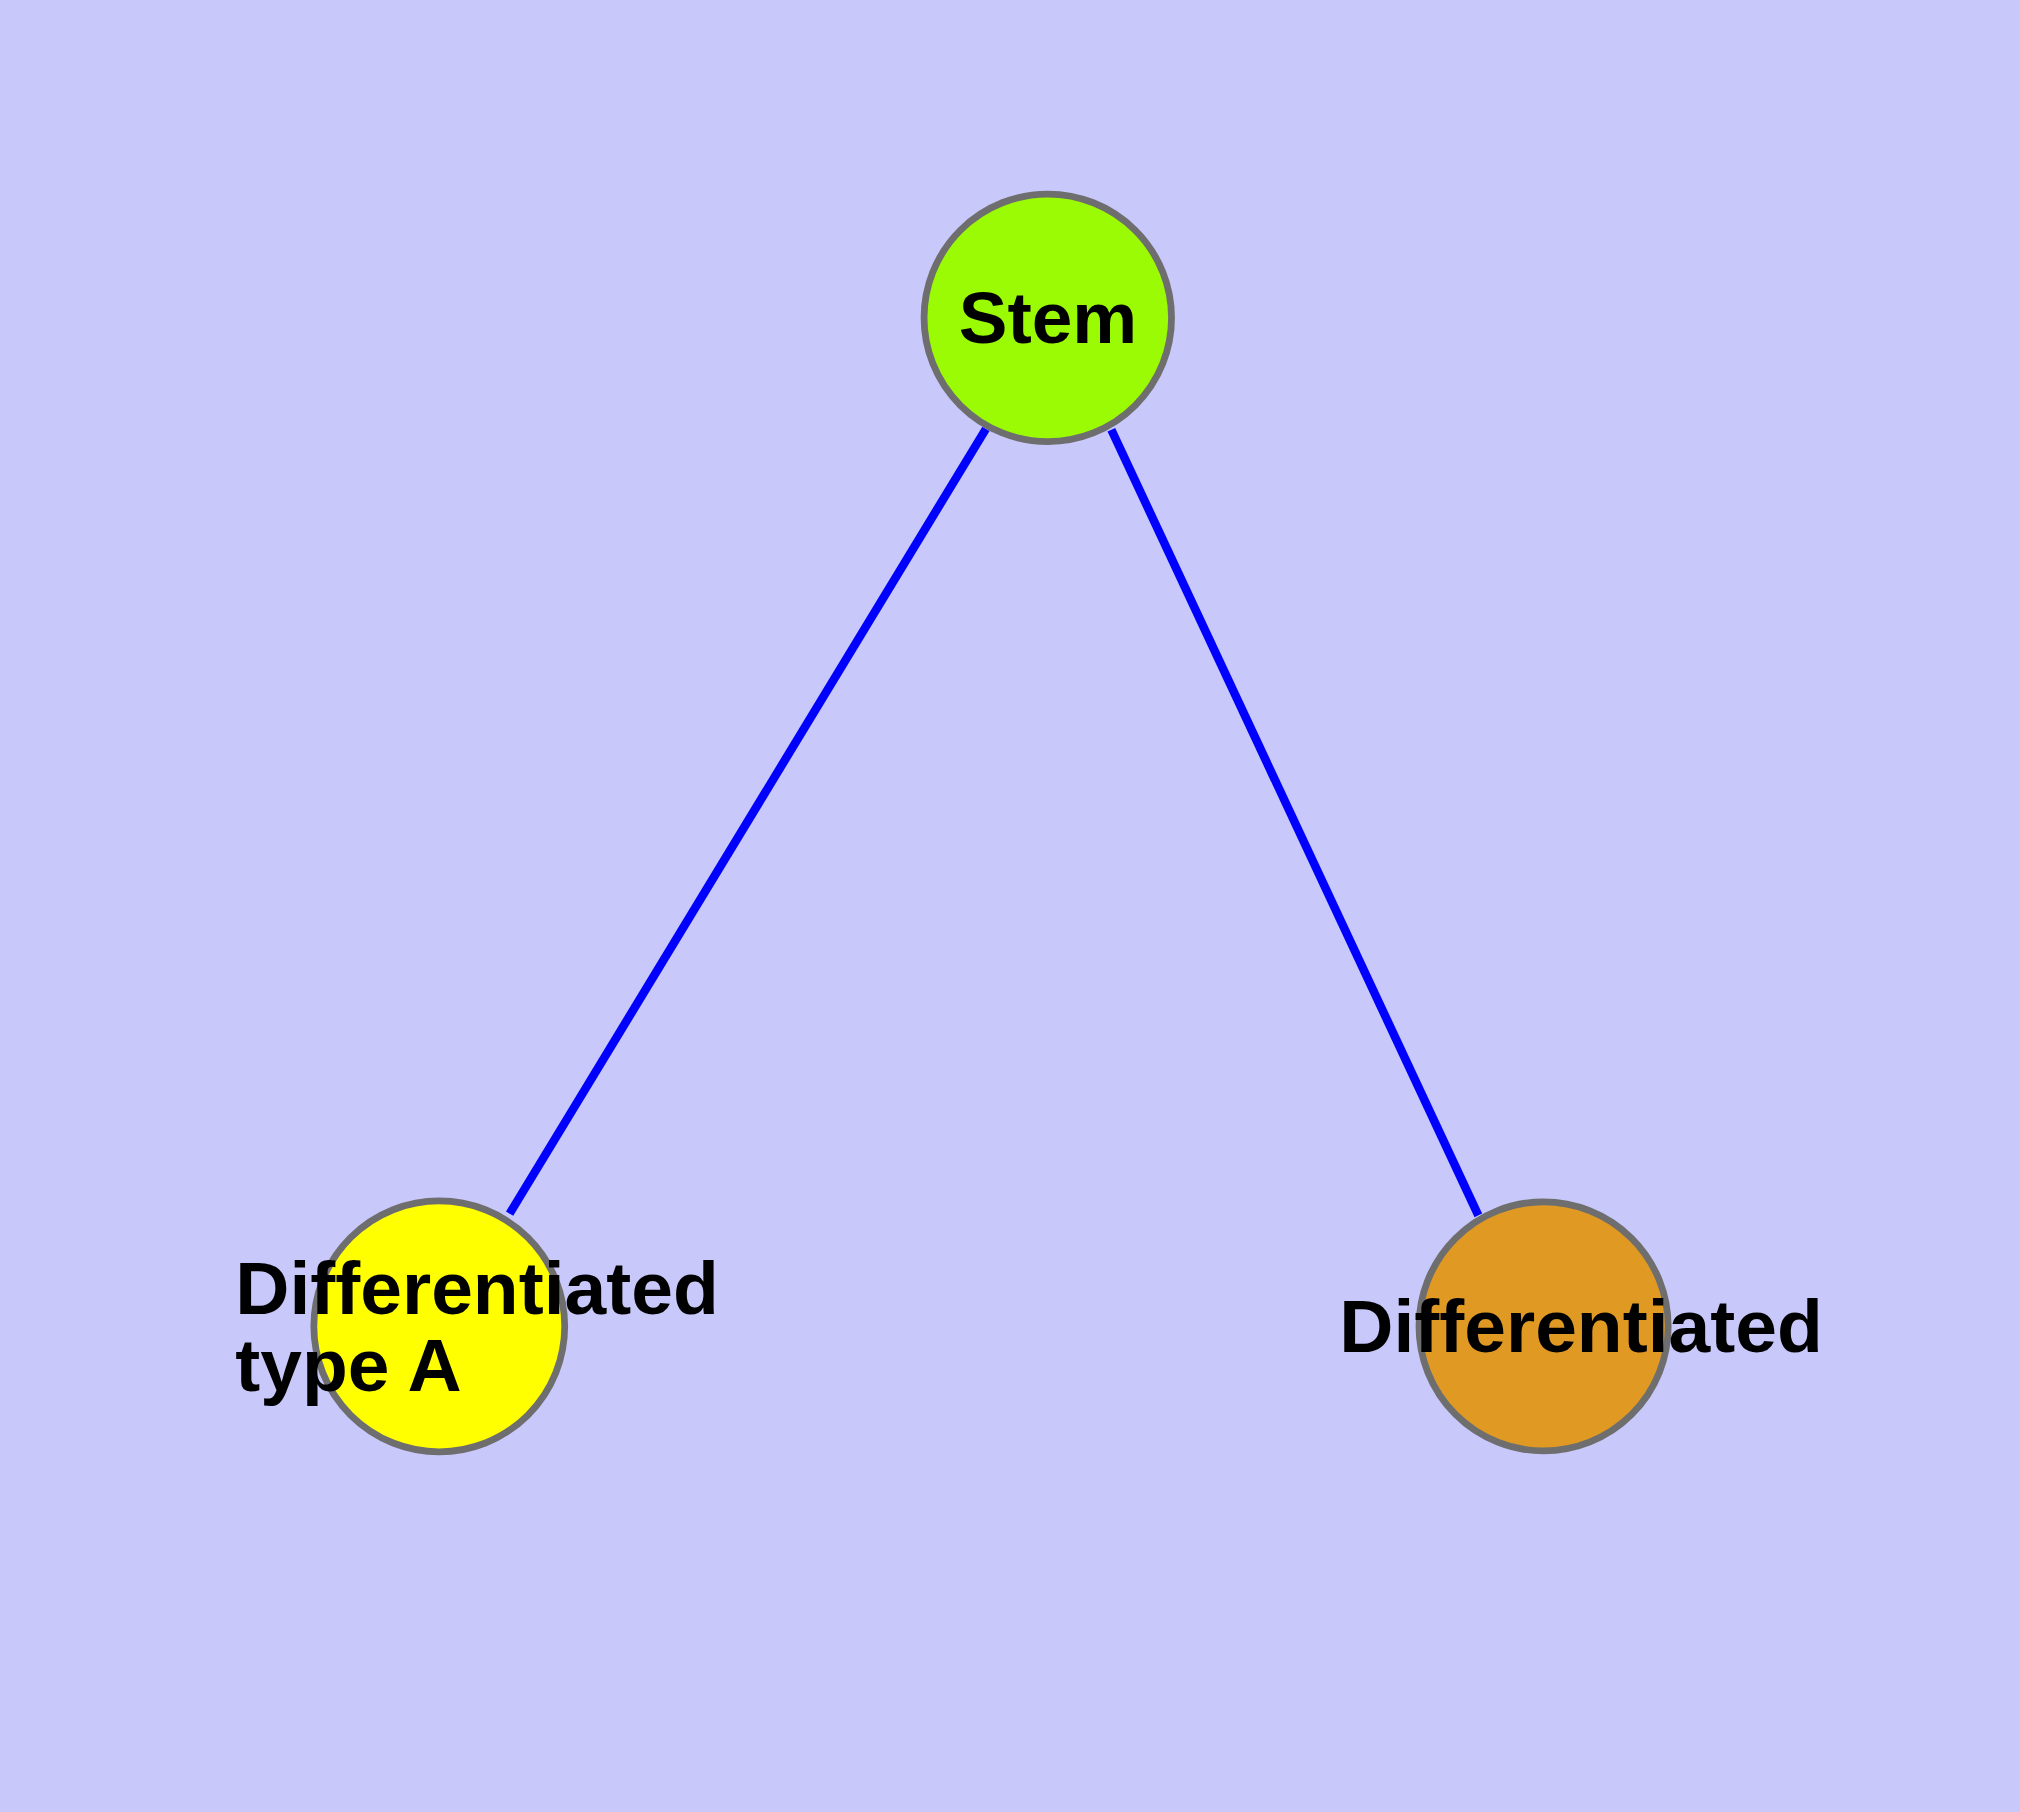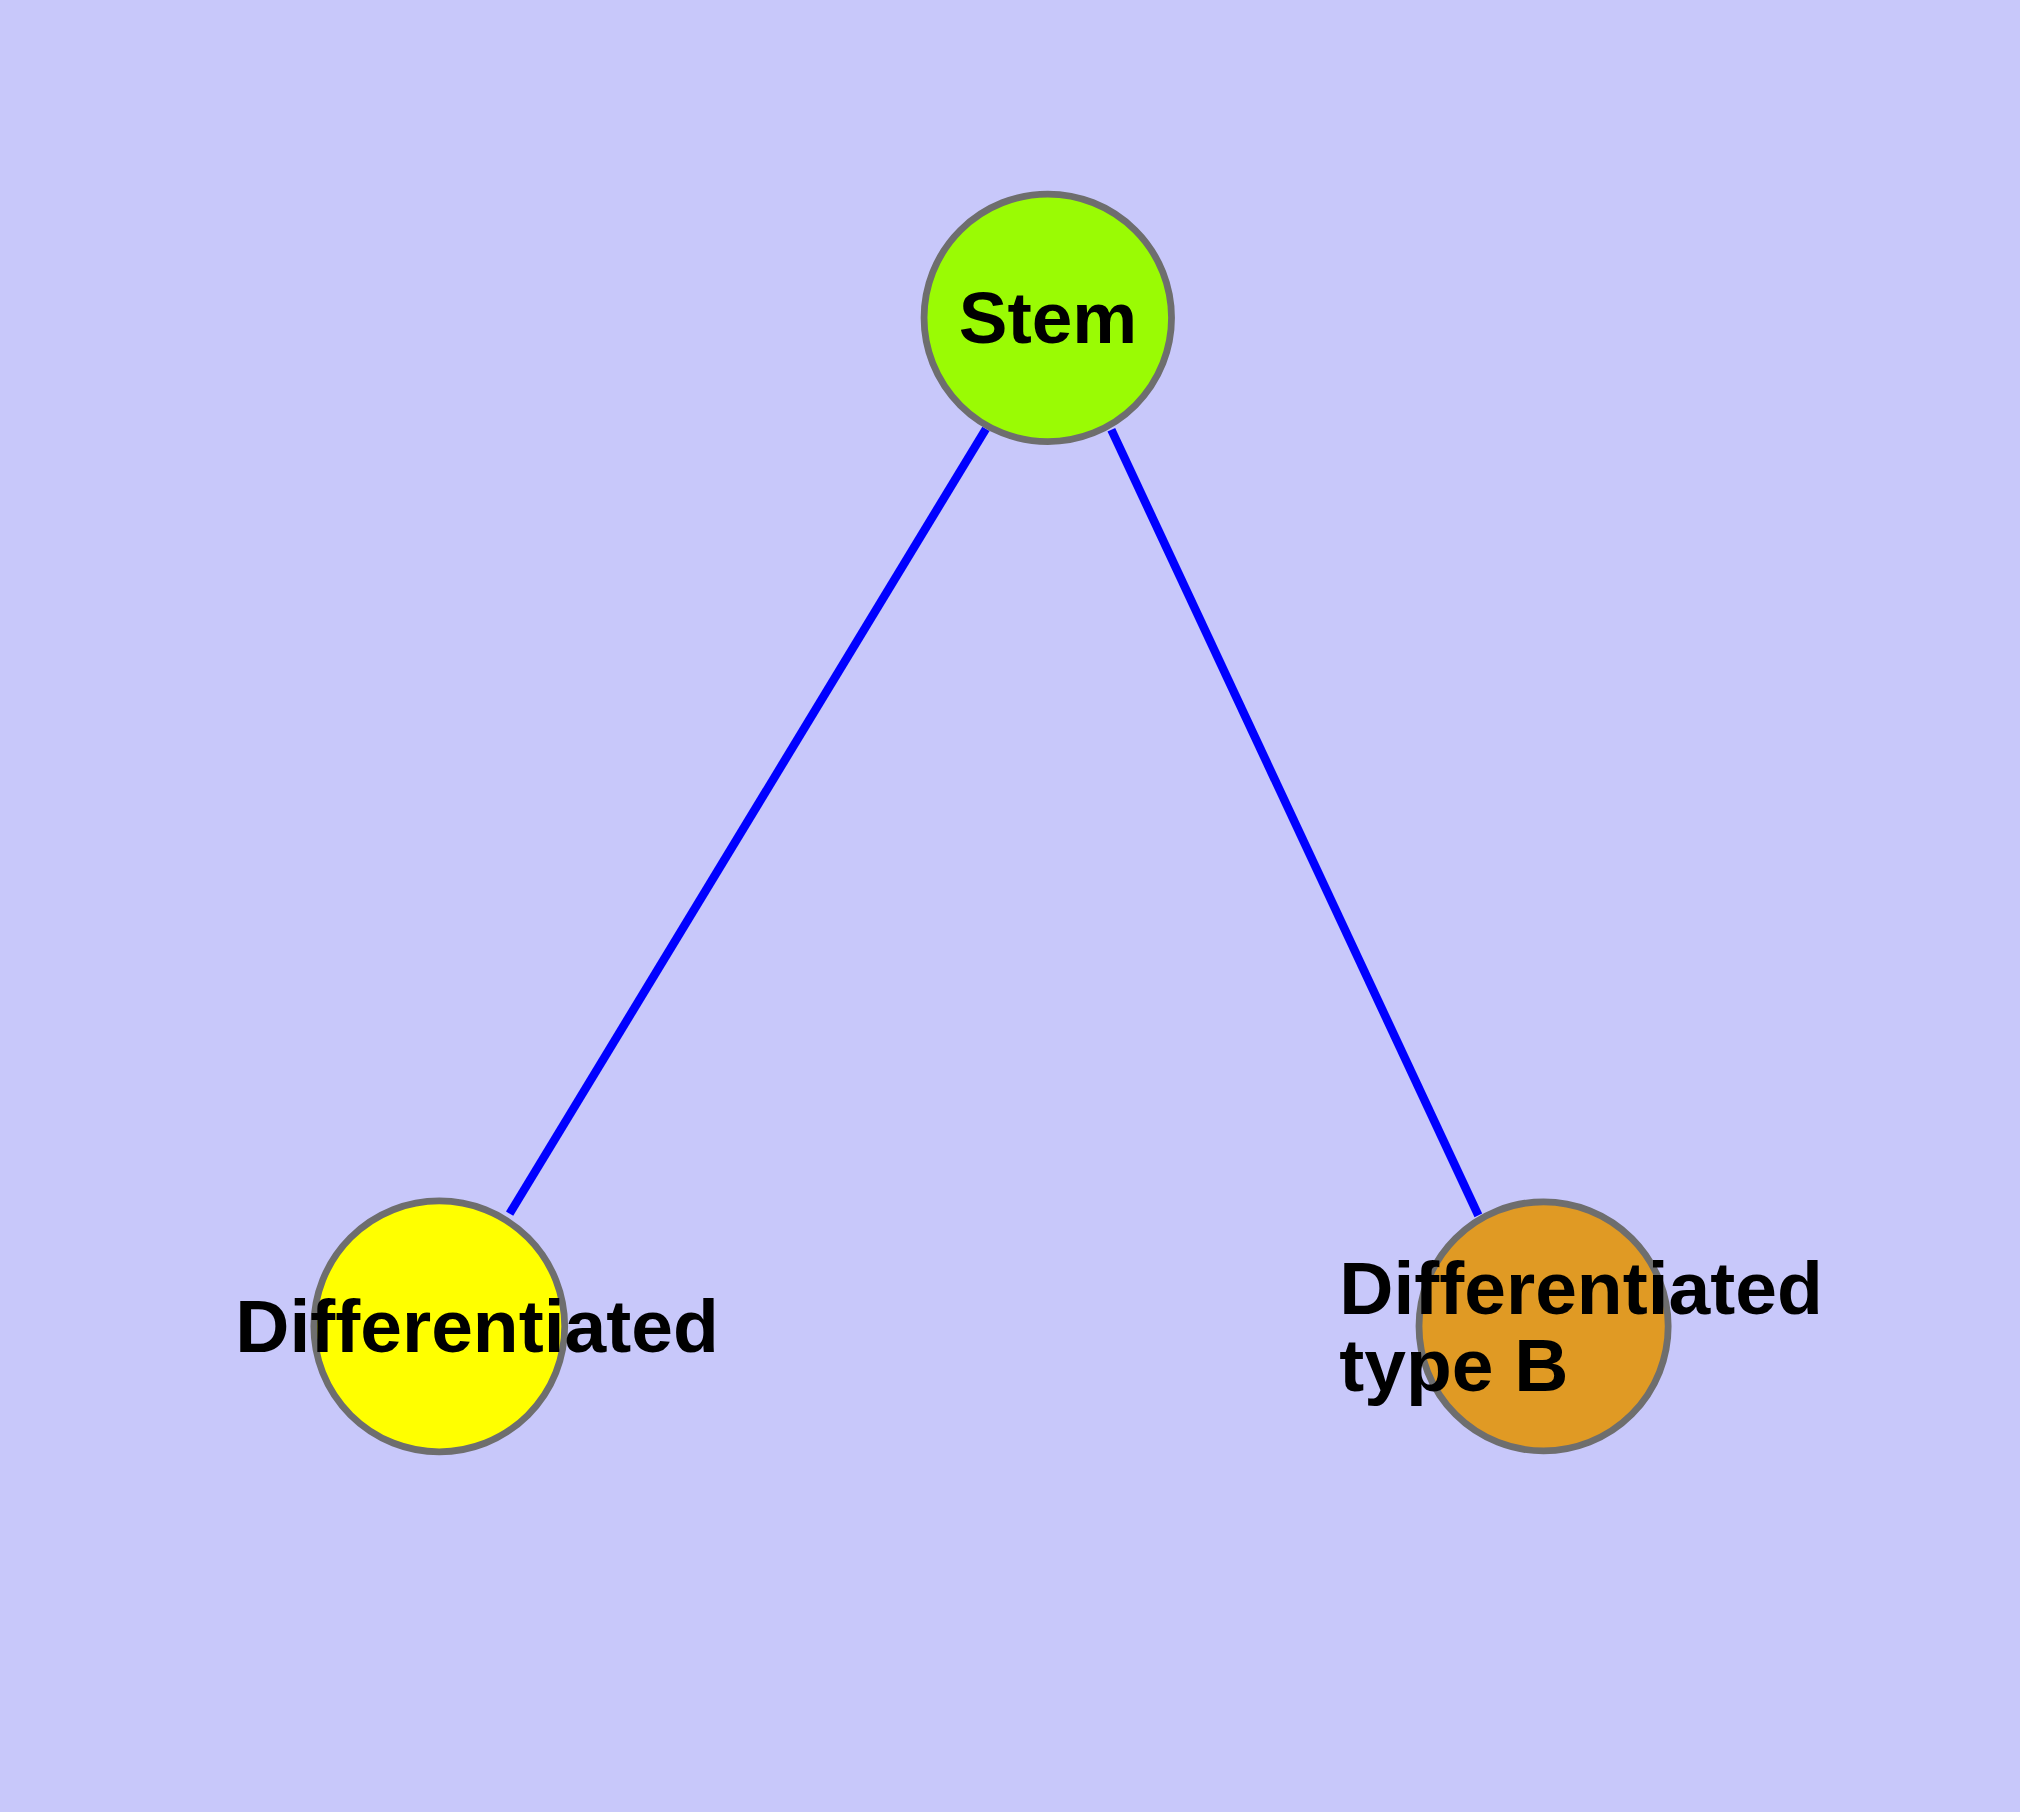--- a/index.html
+++ b/index.html
@@ -61,21 +61,21 @@
         <circle cx="1236" cy="375" r="146" fill="#9AFB04" stroke="#6E6E6E" stroke-width="8"></circle>
         <circle cx="518" cy="1565" r="148" fill="#FFFF00" stroke="#6E6E6E" stroke-width="8"></circle>
         <circle cx="1821" cy="1565" r="147" fill="#E09A24" stroke="#6E6E6E" stroke-width="8"></circle>
       </g>
   </svg>
 
   <div id="label-layer">
       <div class="node-label root-label" style="left: 1048px; top: 318px;"><span class="label-line">Stem</span></div>
       <div class="node-label leaf-label" style="left: 439px; top: 1326px;">
         <span class="label-line">Differentiated</span>
+        <span class="label-line">type A</span>
       </div>
       <div class="node-label leaf-label" style="left: 1543px; top: 1326px;">
         <span class="label-line">Differentiated</span>
-        <span class="label-line">type B</span>
       </div>
     </div>
 
 </div>
 
 
 </body></html>

